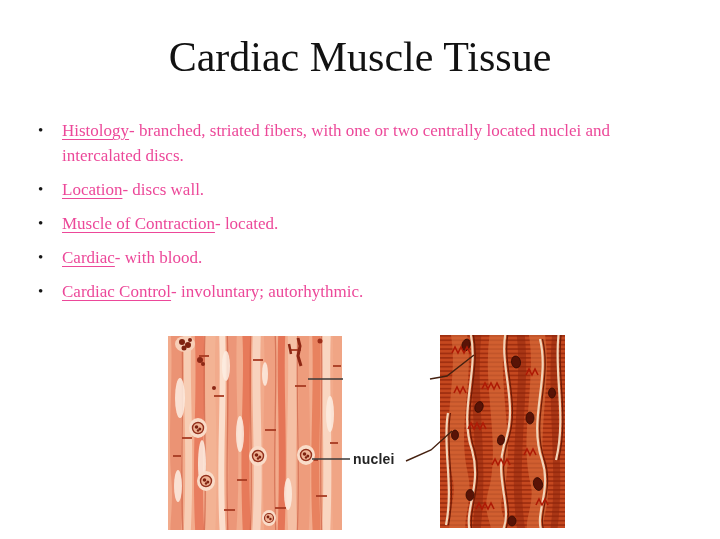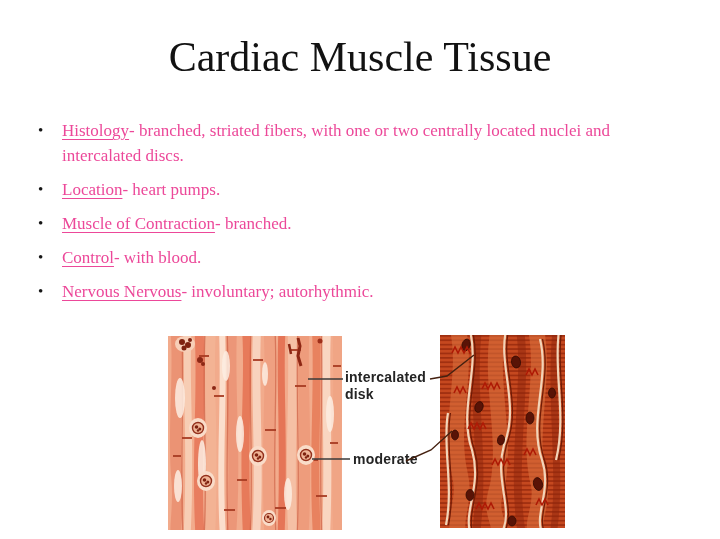--- a/index.html
+++ b/index.html
@@ -58,33 +58,33 @@
 
   <div class="title">Cardiac Muscle Tissue</div>
 
   <div class="bullets">
     <div class="bullet-item">
       <span class="dot">•</span>
       <div class="btext"><span class="term">Histology</span><span>- branched, striated fibers, with one or two centrally located nuclei and intercalated discs.</span></div>
     </div>
     <div class="bullet-item">
       <span class="dot">•</span>
-      <div class="btext"><span class="term">Location</span><span>- heart pumps.</span></div>
-    </div>
-    <div class="bullet-item">
-      <span class="dot">•</span>
-      <div class="btext"><span class="term">Muscle of Contraction</span><span>- branched.</span></div>
-    </div>
-    <div class="bullet-item">
-      <span class="dot">•</span>
-      <div class="btext"><span class="term">Control</span><span>- with blood.</span></div>
-    </div>
-    <div class="bullet-item">
-      <span class="dot">•</span>
-      <div class="btext"><span class="term">Nervous Nervous</span><span>- involuntary; autorhythmic.</span></div>
+      <div class="btext"><span class="term">Location</span><span>- discs wall.</span></div>
+    </div>
+    <div class="bullet-item">
+      <span class="dot">•</span>
+      <div class="btext"><span class="term">Muscle of Contraction</span><span>- located.</span></div>
+    </div>
+    <div class="bullet-item">
+      <span class="dot">•</span>
+      <div class="btext"><span class="term">Cardiac</span><span>- with blood.</span></div>
+    </div>
+    <div class="bullet-item">
+      <span class="dot">•</span>
+      <div class="btext"><span class="term">Cardiac Control</span><span>- involuntary; autorhythmic.</span></div>
     </div>
   </div>
 
   <div class="micro">
     <svg viewBox="0 0 174 194" preserveAspectRatio="none">
       <rect width="174" height="194" fill="#f2ab8c"></rect>
       <g fill="none">
         <path d="M8,-6 C12,40 4,95 9,145 C11,170 7,185 8,200" stroke="#eb9374" stroke-width="11"></path>
         <path d="M20,-6 C17,50 24,110 19,200" stroke="#f7cdb4" stroke-width="7"></path>
         <path d="M31,-6 C35,60 27,120 32,200" stroke="#e87d5f" stroke-width="9"></path>
@@ -242,23 +242,21 @@
         <path d="m52,130 3,-6 3,6 3,-6 3,6 3,-6 3,6"></path>
         <path d="m84,120 3,-6 3,6 3,-6 3,6"></path>
         <path d="m36,174 3,-6 3,6 3,-6 3,6 3,-6 3,6"></path>
         <path d="m86,40 3,-6 3,6 3,-6 3,6"></path>
         <path d="m96,170 3,-6 3,6 3,-6 3,6"></path>
         <path d="m14,58 3,-6 3,6 3,-6 3,6"></path>
       </g>
     </svg>
   </div>
 
-  <div class="fig-label" id="label-intercalated">intercalated
-disk</div>
-  <div class="fig-label" id="label-nucleus">moderate</div>
+  <div class="fig-label" id="label-nucleus">nuclei</div>
 
   <svg class="leader" viewBox="290 340 200 135">
     <path d="M308,379 H343" stroke="#3a3a3a" stroke-width="1.4" fill="none"></path>
     <path d="M430,379 L447,376 L474,355" stroke="#452110" stroke-width="1.4" fill="none"></path>
     <path d="M312,459 H350" stroke="#3a3a3a" stroke-width="1.4" fill="none"></path>
     <path d="M406,461 L431,450 L452,431" stroke="#452110" stroke-width="1.4" fill="none"></path>
   </svg>
 
 </div>
 

